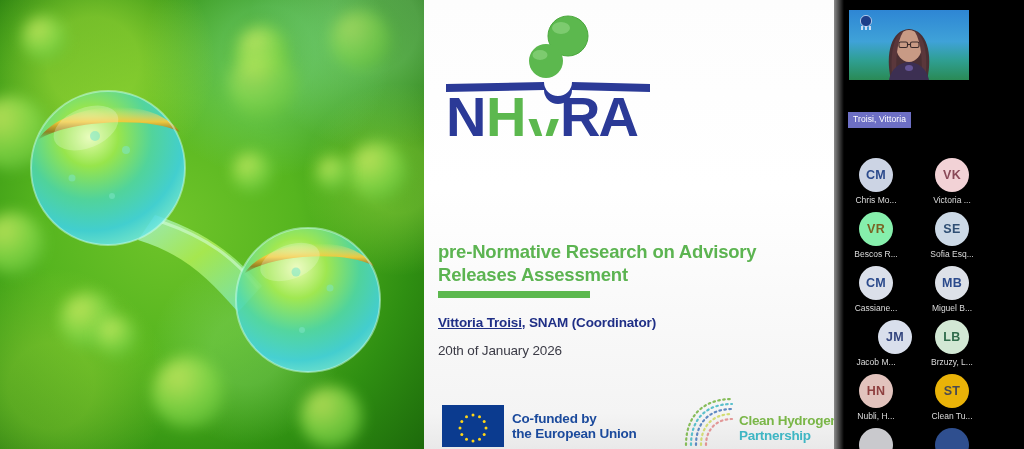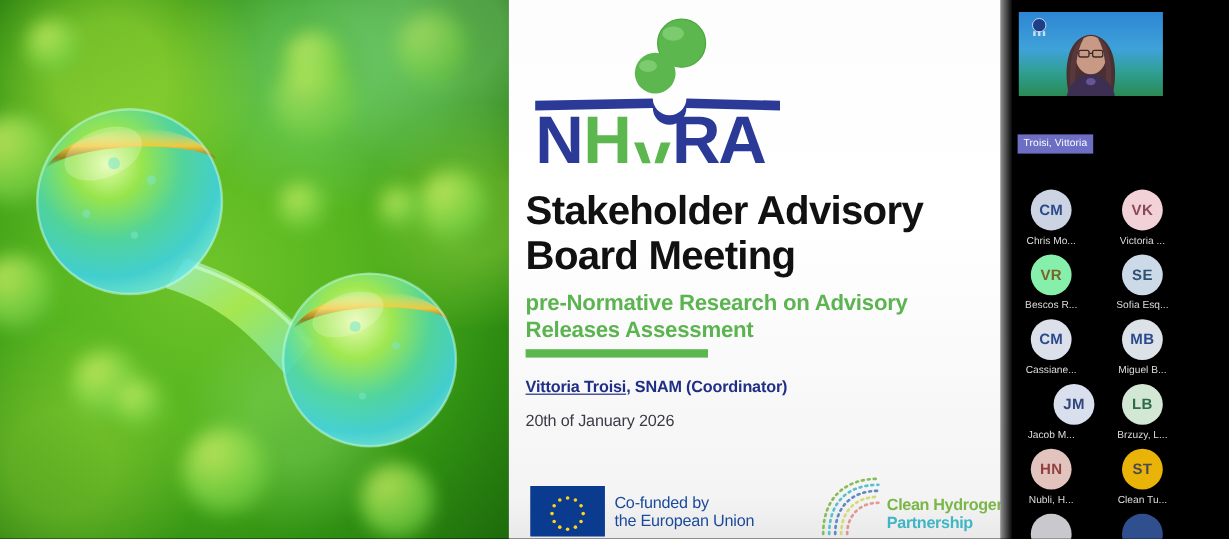--- a/index.html
+++ b/index.html
@@ -82,21 +82,21 @@
     font-size:13.5px; color:#3b3b46; letter-spacing:-.15px;
   }
 
   
   .funders { position:absolute; left:0; right:0; bottom:0; height:54px; }
   .eu-logo { position:absolute; left:18px; bottom:2px; display:flex; align-items:center; gap:8px; }
   .eu-flag {
     width:62px; height:42px; background:#0b3b8f; position:relative; flex:0 0 auto;
   }
   .eu-text {
-    font-size:13.5px; line-height:15.5px; font-weight:normal;
+    font-size:13.5px; line-height:15.5px; font-weight:bold;
     color:#1b4a9c; letter-spacing:-.2px; white-space:nowrap;
   }
   .chp-logo { position:absolute; left:258px; bottom:0; display:flex; align-items:flex-end; gap:3px; }
   .chp-swirl { width:54px; height:54px; flex:0 0 auto; }
   .chp-text { padding-bottom:6px; }
   .chp-l1 { font-size:13.5px; font-weight:bold; color:#7ab648; line-height:15px; letter-spacing:-.3px; white-space:nowrap;}
   .chp-l2 { font-size:13.5px; font-weight:bold; color:#3fb6c4; line-height:15px; letter-spacing:-.3px; white-space:nowrap;}
 
   
   .rail {
@@ -226,24 +226,20 @@
           <path d="M6 70 L104 68 A14 14 0 0 0 132 68 L210 70 L210 78 L132 76
                    A14 14 0 0 1 104 76 L6 78 Z" fill="#2b3a97"></path>
 
           <text x="6" y="122" font-family="Liberation Sans, sans-serif" font-size="56" font-weight="bold" fill="#2b3a97" letter-spacing="-2">N</text>
           <text x="46" y="122" font-family="Liberation Sans, sans-serif" font-size="56" font-weight="bold" fill="#5cb84e" letter-spacing="-2">H</text>
           <text x="88" y="134" font-family="Liberation Sans, sans-serif" font-size="56" font-weight="bold" fill="#5cb84e" letter-spacing="-2">y</text>
           <text x="120" y="122" font-family="Liberation Sans, sans-serif" font-size="56" font-weight="bold" fill="#2b3a97" letter-spacing="-2">RA</text>
         </svg>
       </div>
 
-      <div class="slide-title">
-        <div>Stakeholder Advisory</div>
-        <div>Board Meeting</div>
-      </div>
 
       <div class="slide-sub">
         <div>pre-Normative Research on Advisory</div>
         <div>Releases Assessment</div>
       </div>
 
       <div class="green-rule"></div>
 
       <div class="speaker">
         <u>Vittoria Troisi</u><span>, SNAM (Coordinator)</span>

